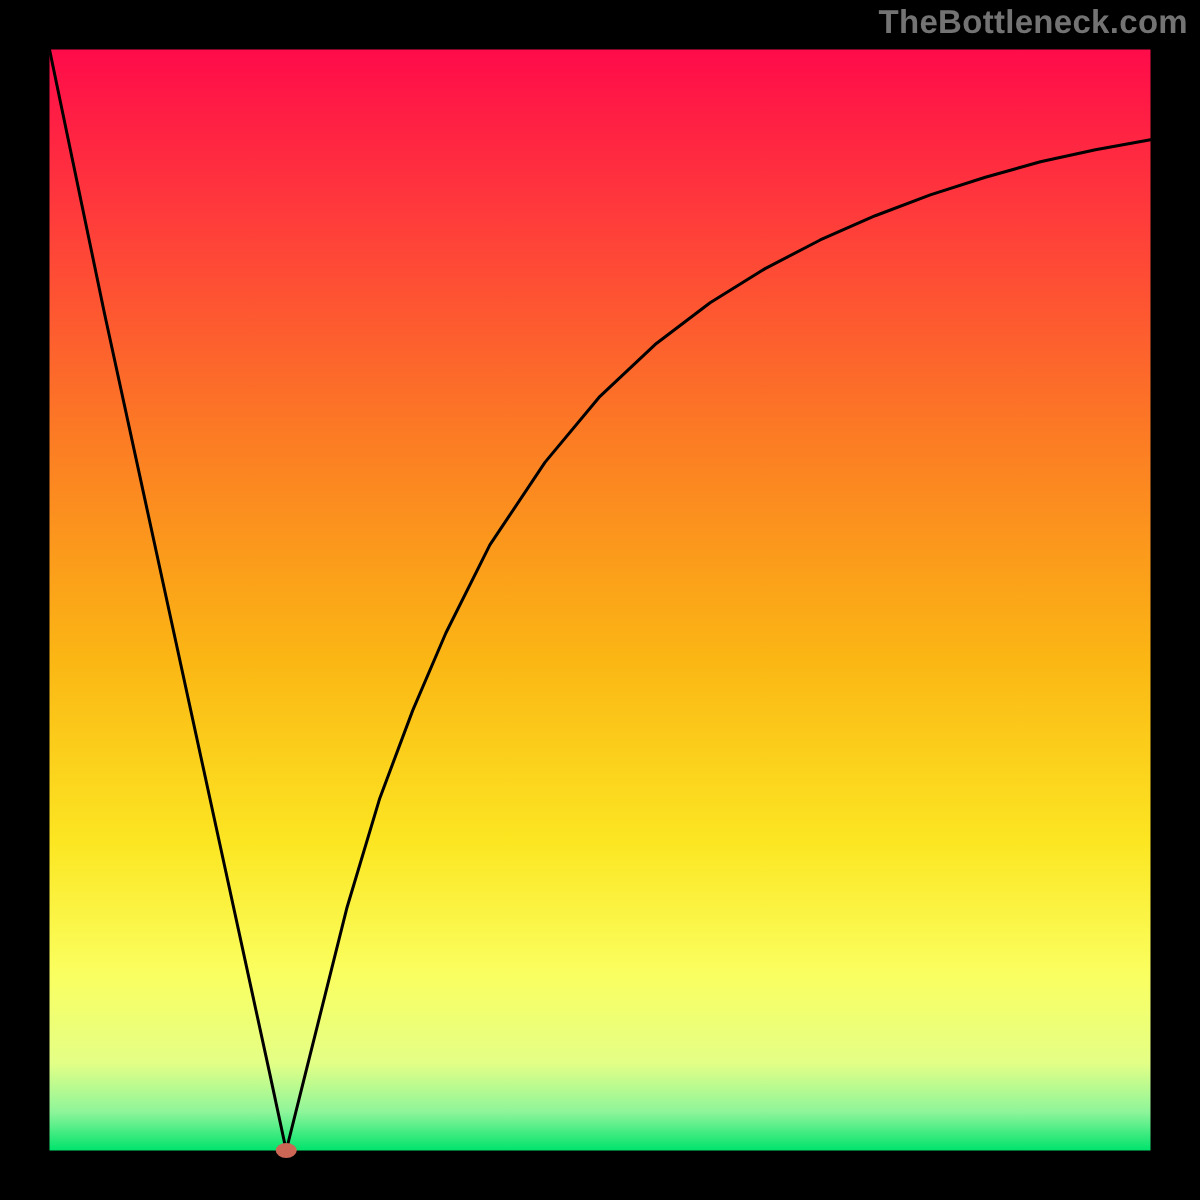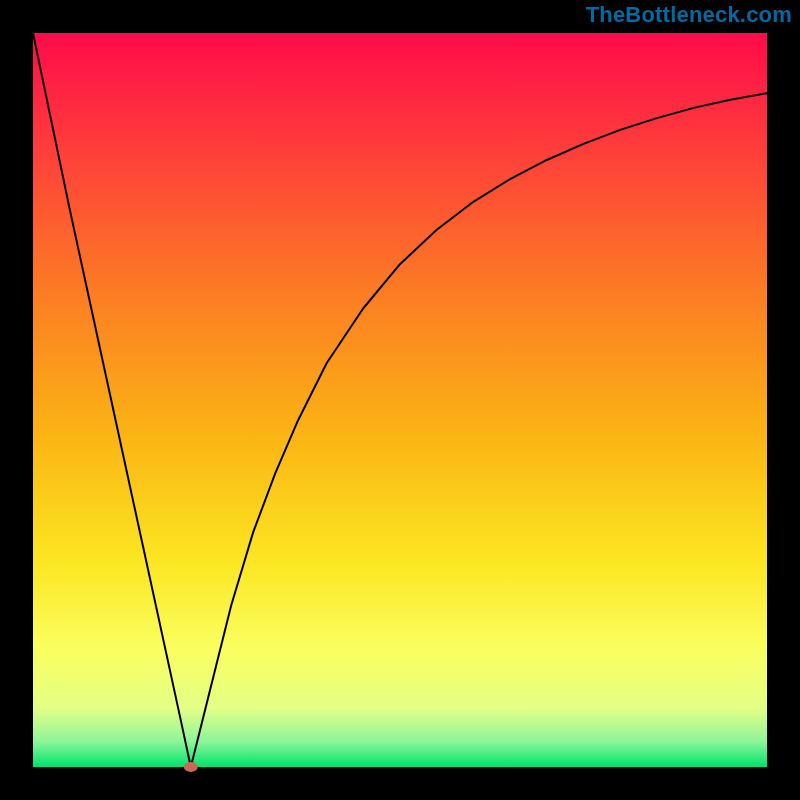--- a/index.html
+++ b/index.html
@@ -15,21 +15,21 @@
     position: relative;
     width: 800px;
     height: 800px;
   }
   .watermark {
     position: absolute;
     top: 2px;
     right: 8px;
     font-size: 22px;
     font-weight: 600;
-    color: #0369a1;
+    color: #737373;
     letter-spacing: 0.2px;
     z-index: 5;
   }
   svg.plot {
     position: absolute;
     left: 0;
     top: 0;
   }
 </style>
 </head>

